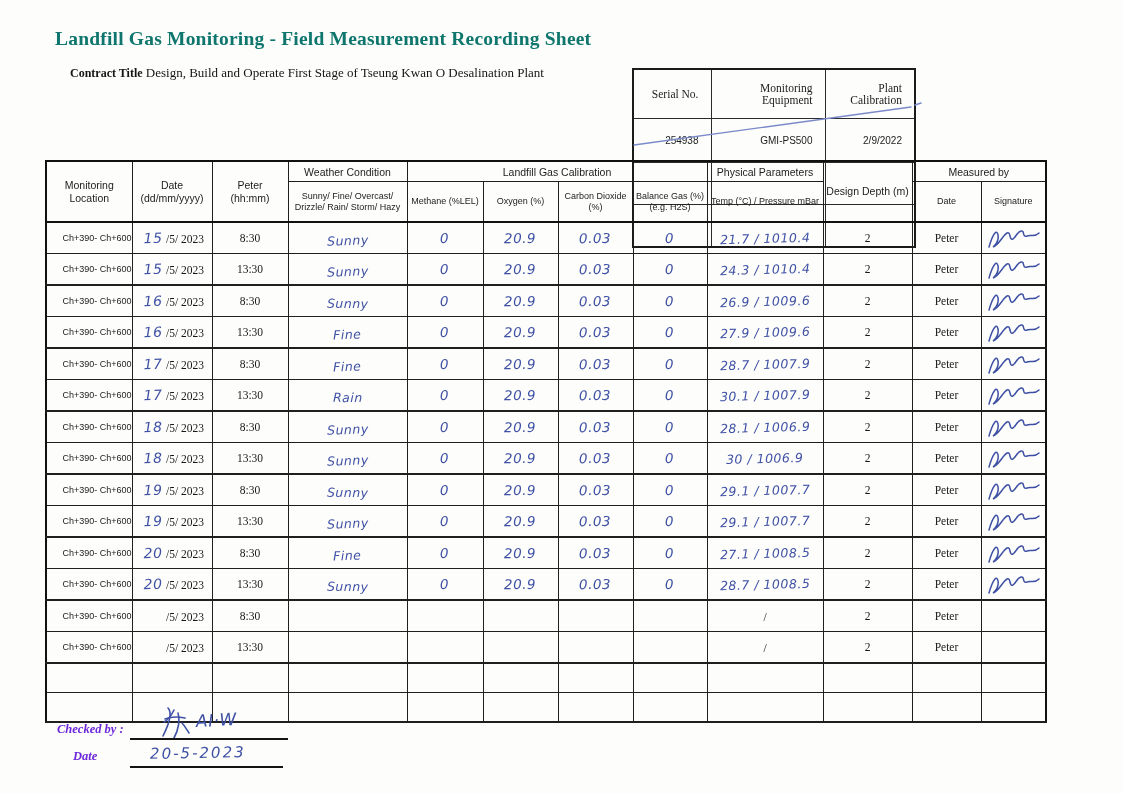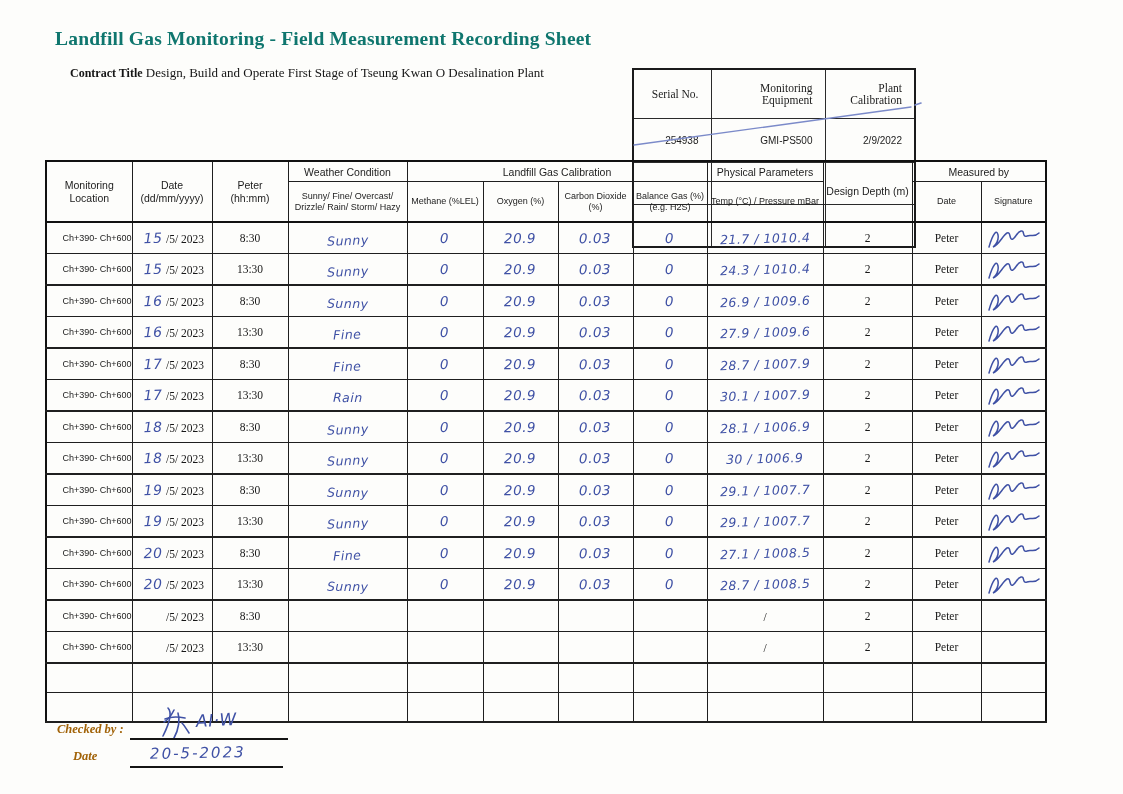--- a/index.html
+++ b/index.html
@@ -45,21 +45,21 @@
     font-family:"DejaVu Sans", sans-serif;font-style:italic;color:#3f51a5;
     letter-spacing:.5px;display:inline-block;
   }
   .hw.day{font-size:14px;transform:rotate(-2deg);}
   .hw.weather{font-size:12.5px;transform:rotate(-2deg) translateY(2px);}
   .hw.gas{font-size:13.5px;transform:rotate(-1deg);}
   .hw.temp{font-size:12.5px;transform:rotate(-1.5deg);white-space:nowrap;}
   tr:nth-child(3n) .hw.weather{transform:rotate(1deg) translateY(2px);}
   .sig svg{display:block;margin:2px auto 0;}
   
-  .foot-lbl{position:absolute;font-family:"Liberation Serif", serif;font-style:italic;font-weight:bold;font-size:12.5px;color:#a16207;}
+  .foot-lbl{position:absolute;font-family:"Liberation Serif", serif;font-style:italic;font-weight:bold;font-size:12.5px;color:#6d28d9;}
   #checked-by-label{left:57px;top:722px;}
   #date-label{left:73px;top:749px;}
   .foot-line{position:absolute;height:2px;background:#141414;}
   #line-checked{left:130px;top:738px;width:158px;}
   #line-date{left:130px;top:766px;width:153px;}
   #checked-by-value{position:absolute;left:196px;top:710px;font-size:17px;transform:rotate(-3deg);}
   #date-value{position:absolute;left:150px;top:744px;font-size:15px;letter-spacing:2px;transform:rotate(-1deg);}
   #checked-scribble{position:absolute;left:156px;top:704px;}
 </style>
 </head>

